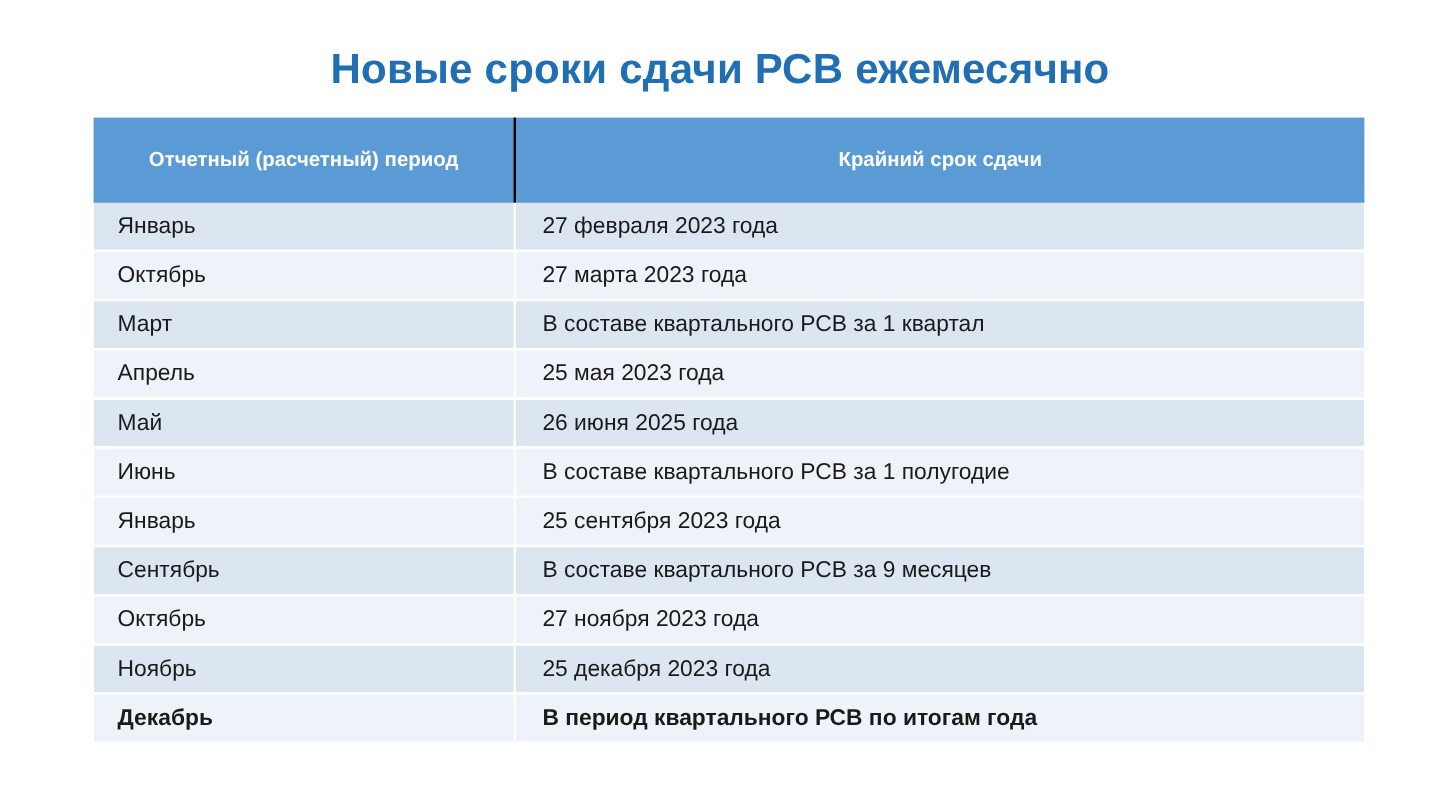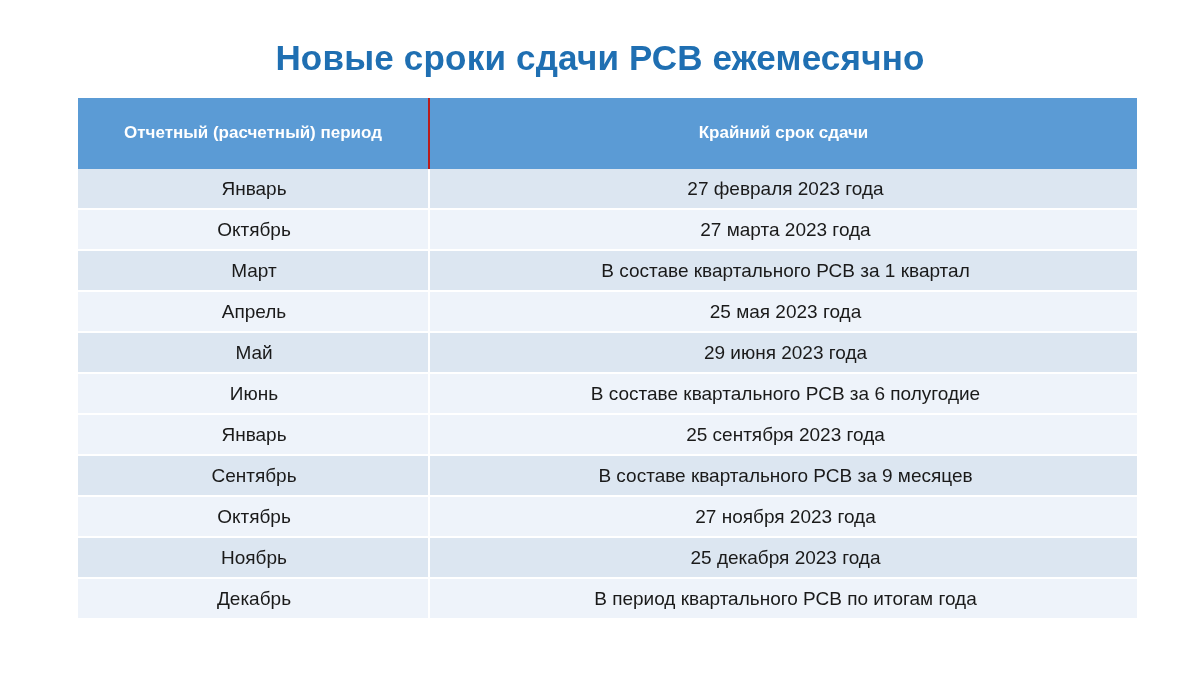--- a/index.html
+++ b/index.html
@@ -50,21 +50,21 @@
     color: #ffffff;
     font-size: 17px;
     font-weight: bold;
     text-align: center;
     padding: 13px 10px;
     height: 45px;
     line-height: 1.35;
     border: none;
   }
   table.deadlines thead th.head-period {
-    border-right: 2px solid #b91c1c;
+    border-right: 2px solid #000000;
   }
   table.deadlines tbody td {
     font-size: 19px;
     font-weight: normal;
     color: #1a1a1a;
     padding: 0 18px;
     height: 39px;
     line-height: 39px;
     border: none;
     white-space: nowrap;
@@ -75,24 +75,24 @@
   table.deadlines tbody tr.row-odd td  { background: #eef3fa; }
   table.deadlines tbody td.cell-period {
     border-right: 2px solid #ffffff;
     padding-left: 20px;
   }
   table.deadlines tbody td.cell-deadline {
     padding-left: 22px;
   }
   table.deadlines tbody tr td {
     border-bottom: 2px solid #ffffff;
-    text-align: center;
   }
   table.deadlines tbody tr:last-child td {
     border-bottom: none;
+    font-weight: bold;
   }
 </style>
 </head>
 <body>
 
 <div class="slide">
 
   <div class="slide-title">Новые сроки сдачи РСВ ежемесячно</div>
 
   <div class="table-wrap">
@@ -119,25 +119,25 @@
         <tr class="row-even">
           <td class="cell-period">Март</td>
           <td class="cell-deadline">В составе квартального РСВ за 1 квартал</td>
         </tr>
         <tr class="row-odd">
           <td class="cell-period">Апрель</td>
           <td class="cell-deadline">25 мая 2023 года</td>
         </tr>
         <tr class="row-even">
           <td class="cell-period">Май</td>
-          <td class="cell-deadline">29 июня 2023 года</td>
+          <td class="cell-deadline">26 июня 2025 года</td>
         </tr>
         <tr class="row-odd">
           <td class="cell-period">Июнь</td>
-          <td class="cell-deadline">В составе квартального РСВ за 6 полугодие</td>
+          <td class="cell-deadline">В составе квартального РСВ за 1 полугодие</td>
         </tr>
         <tr class="row-odd">
           <td class="cell-period">Январь</td>
           <td class="cell-deadline">25 сентября 2023 года</td>
         </tr>
         <tr class="row-even">
           <td class="cell-period">Сентябрь</td>
           <td class="cell-deadline">В составе квартального РСВ за 9 месяцев</td>
         </tr>
         <tr class="row-odd">

